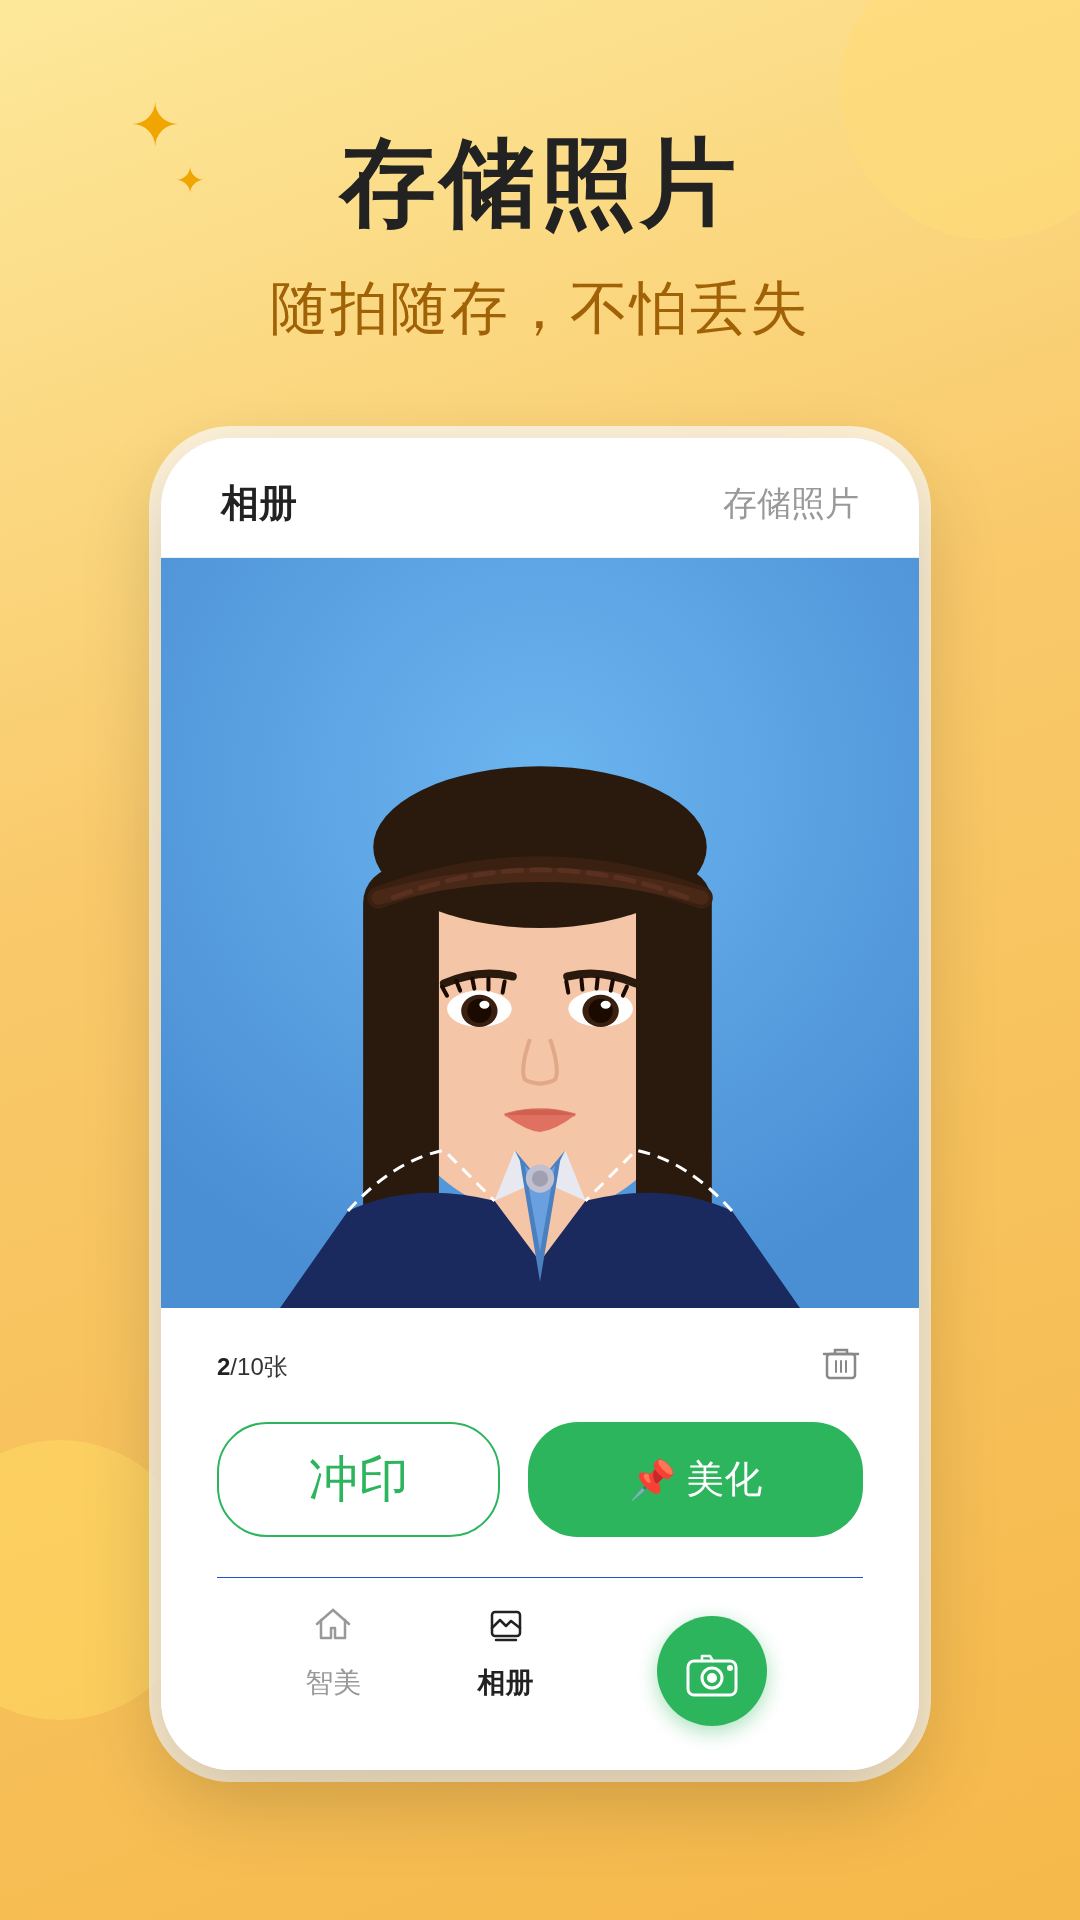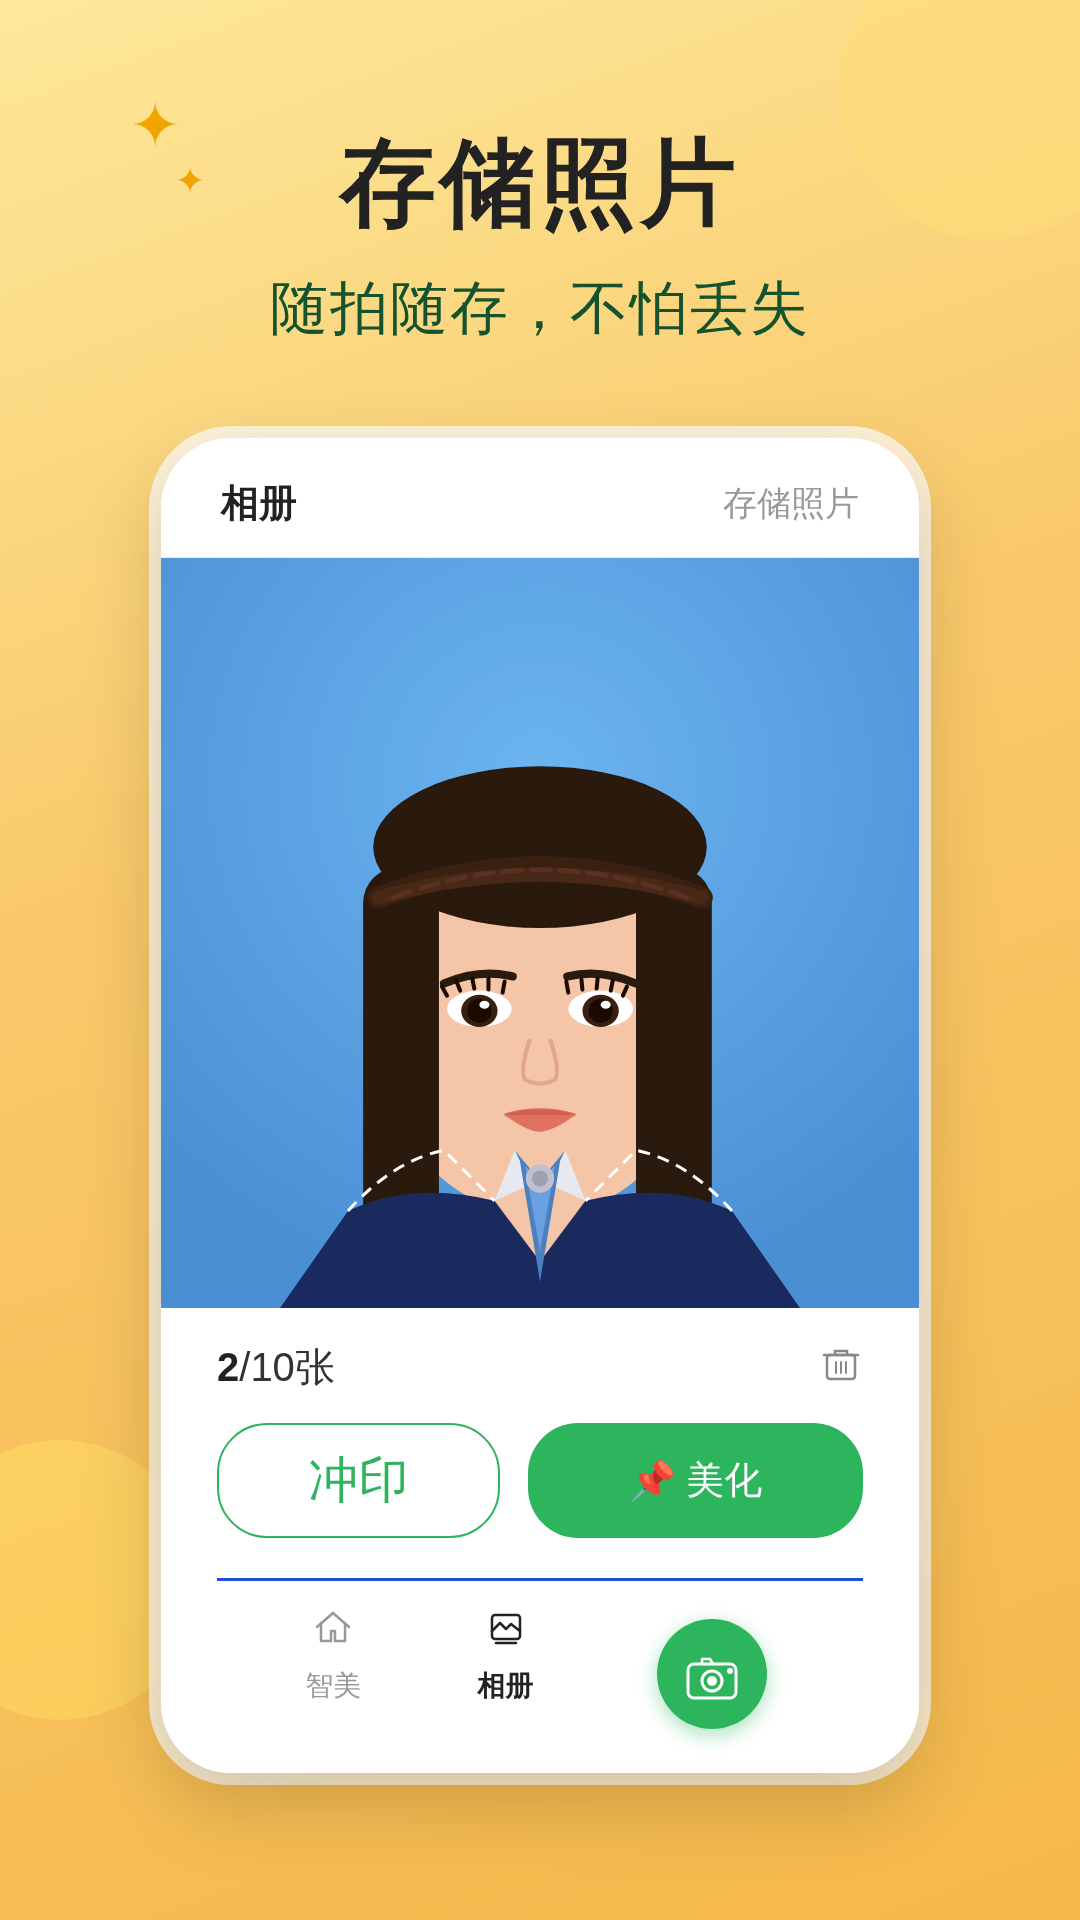--- a/index.html
+++ b/index.html
@@ -60,21 +60,21 @@
     .main-title {
       font-size: 96px;
       font-weight: 900;
       color: #222;
       letter-spacing: 4px;
       margin-bottom: 20px;
     }
 
     .sub-title {
       font-size: 58px;
-      color: #14532d;
+      color: #a16207;
       font-weight: 400;
       letter-spacing: 2px;
     }
 
     
     .phone-wrapper {
       display: flex;
       justify-content: center;
       align-items: flex-start;
       padding: 30px 60px 0;
@@ -130,21 +130,21 @@
     }
 
     .count-row {
       display: flex;
       align-items: center;
       justify-content: space-between;
       margin-bottom: 28px;
     }
 
     .count-text {
-      font-size: 40px;
+      font-size: 24px;
       color: #333;
     }
 
     .count-bold {
       font-weight: 700;
       color: #222;
     }
 
     .delete-icon {
       font-size: 44px;
@@ -185,21 +185,21 @@
     }
 
     
     .bottom-nav {
       background: #fff;
       display: flex;
       align-items: center;
       justify-content: space-around;
       padding: 24px 30px 36px;
       position: relative;
-      border-top: 3px solid #1d4ed8;
+      border-top: 1px solid #1d4ed8;
     }
 
     .nav-item {
       display: flex;
       flex-direction: column;
       align-items: center;
       gap: 8px;
       flex: 1;
     }
 

